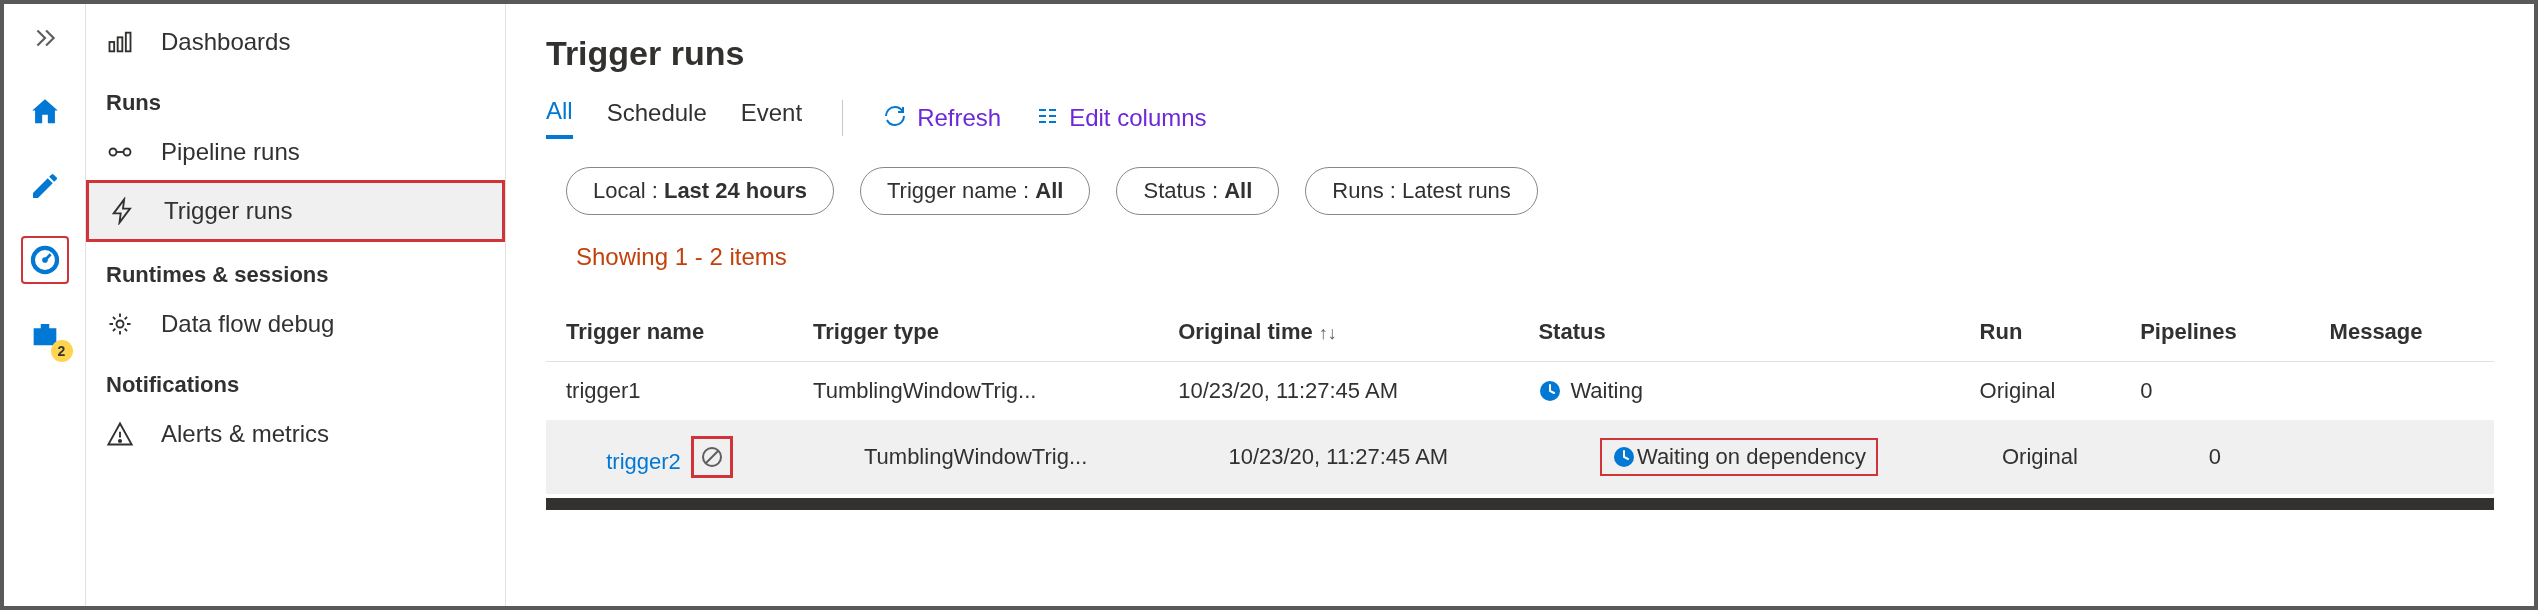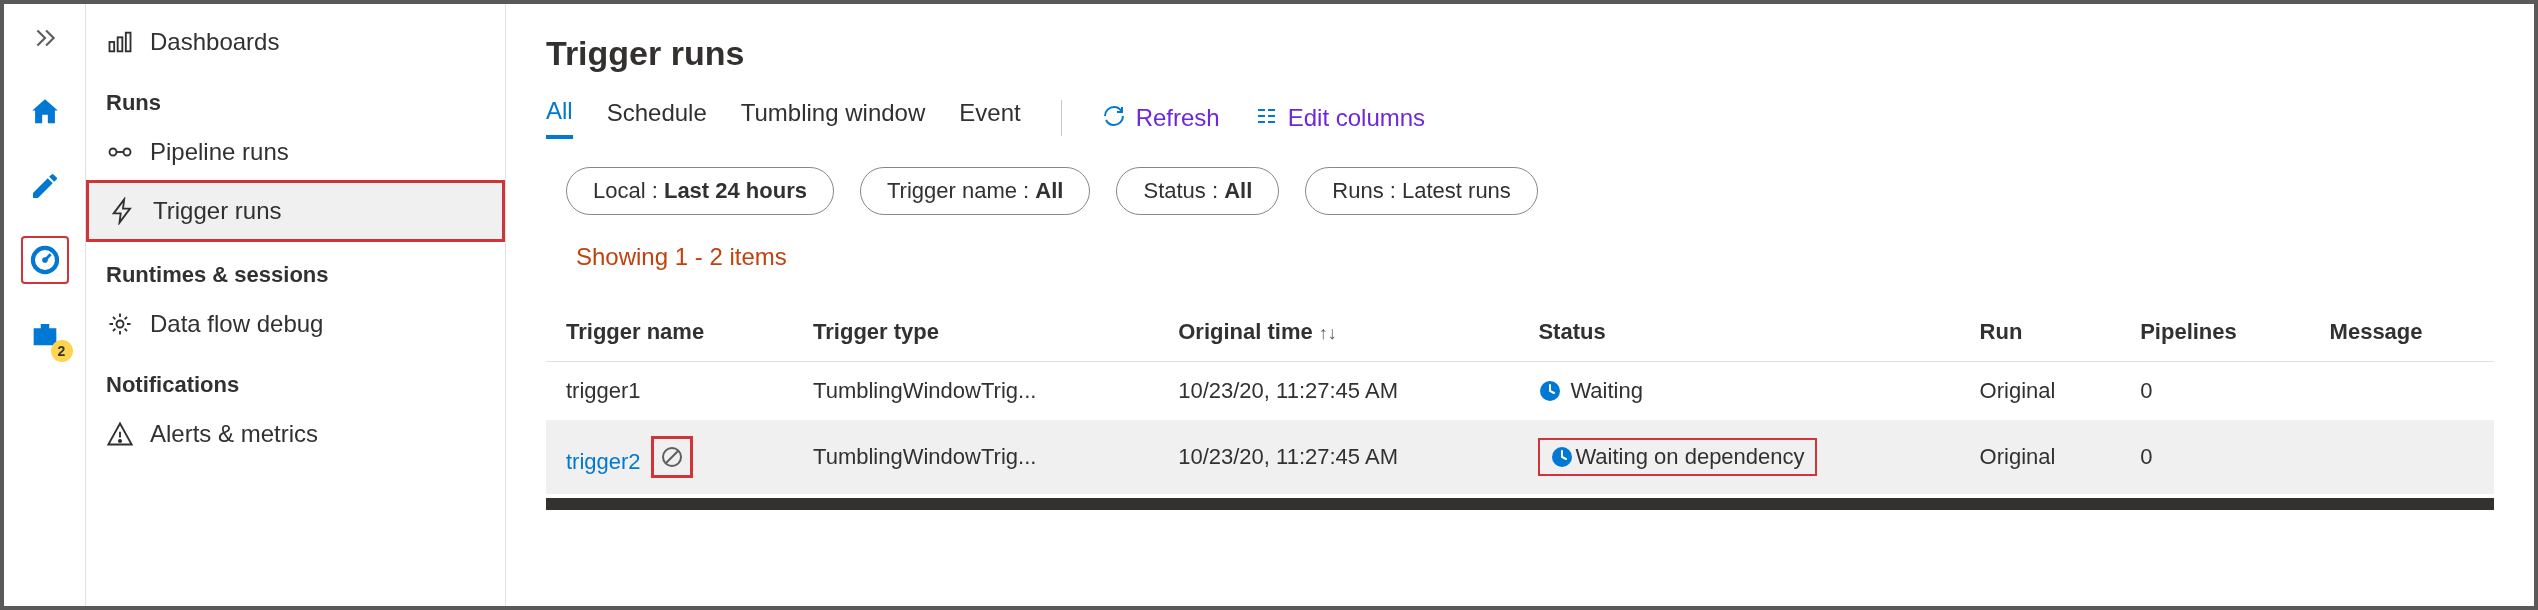--- a/index.html
+++ b/index.html
@@ -43,21 +43,21 @@
       border-right: 1px solid #e1e1e1;
       padding-top: 10px;
       overflow-y: auto;
     }
     .sidebar-row {
       display: flex; align-items: center;
       padding: 14px 20px;
       font-size: 24px;
       color: #323130;
       cursor: pointer;
-      gap: 16px;
+      gap: 27px;
     }
     .sidebar-row.active {
       background: #f0f0f0;
       border: 3px solid #d13438;
     }
     .sidebar-section {
       padding: 20px 20px 8px 20px;
       font-size: 22px;
       font-weight: 700;
       color: #323130;
@@ -137,21 +137,21 @@
       font-weight: 600;
       color: #323130;
       padding: 16px 20px;
       border-bottom: 1px solid #e1e1e1;
     }
     .table td {
       font-size: 22px;
       color: #323130;
       padding: 16px 20px;
     }
-    .table tr.row-highlight { background: #f0f0f0; }
+    .table tr.row-highlight { background: #f0f0f0; text-align: center; }
     .trigger-link { color: #0078d4; cursor: pointer; }
     .sort-arrows { font-size: 18px; color: #605e5c; margin-left: 6px; }
     .status-cell { display: flex; align-items: center; gap: 8px; }
     .status-icon { width: 24px; height: 24px; }
     .cancel-box {
       border: 3px solid #d13438;
       width: 42px; height: 42px;
       display: inline-flex; align-items: center; justify-content: center;
       margin-left: 10px;
     }
@@ -246,21 +246,20 @@
     <span>Alerts &amp; metrics</span>
   </div>
 </div>
 
 <div class="main">
   <h1 class="page-title">Trigger runs</h1>
 
   <div class="tabs-row">
     <div class="tab active">All</div>
     <div class="tab">Schedule</div>
-    <div class="tab">Tumbling window</div>
     <div class="tab">Event</div>
     <div class="tab-divider"></div>
     <div class="action-link">
       <svg width="24" height="24" viewBox="0 0 24 24" fill="none" stroke="#0078d4" stroke-width="2">
           <path d="M3 12a9 9 0 019-9 9 9 0 018 5M21 12a9 9 0 01-9 9 9 9 0 01-8-5"></path>
           <path d="M20 3v5h-5"></path>
         </svg>
       <span>Refresh</span>
     </div>
     <div class="action-link">

